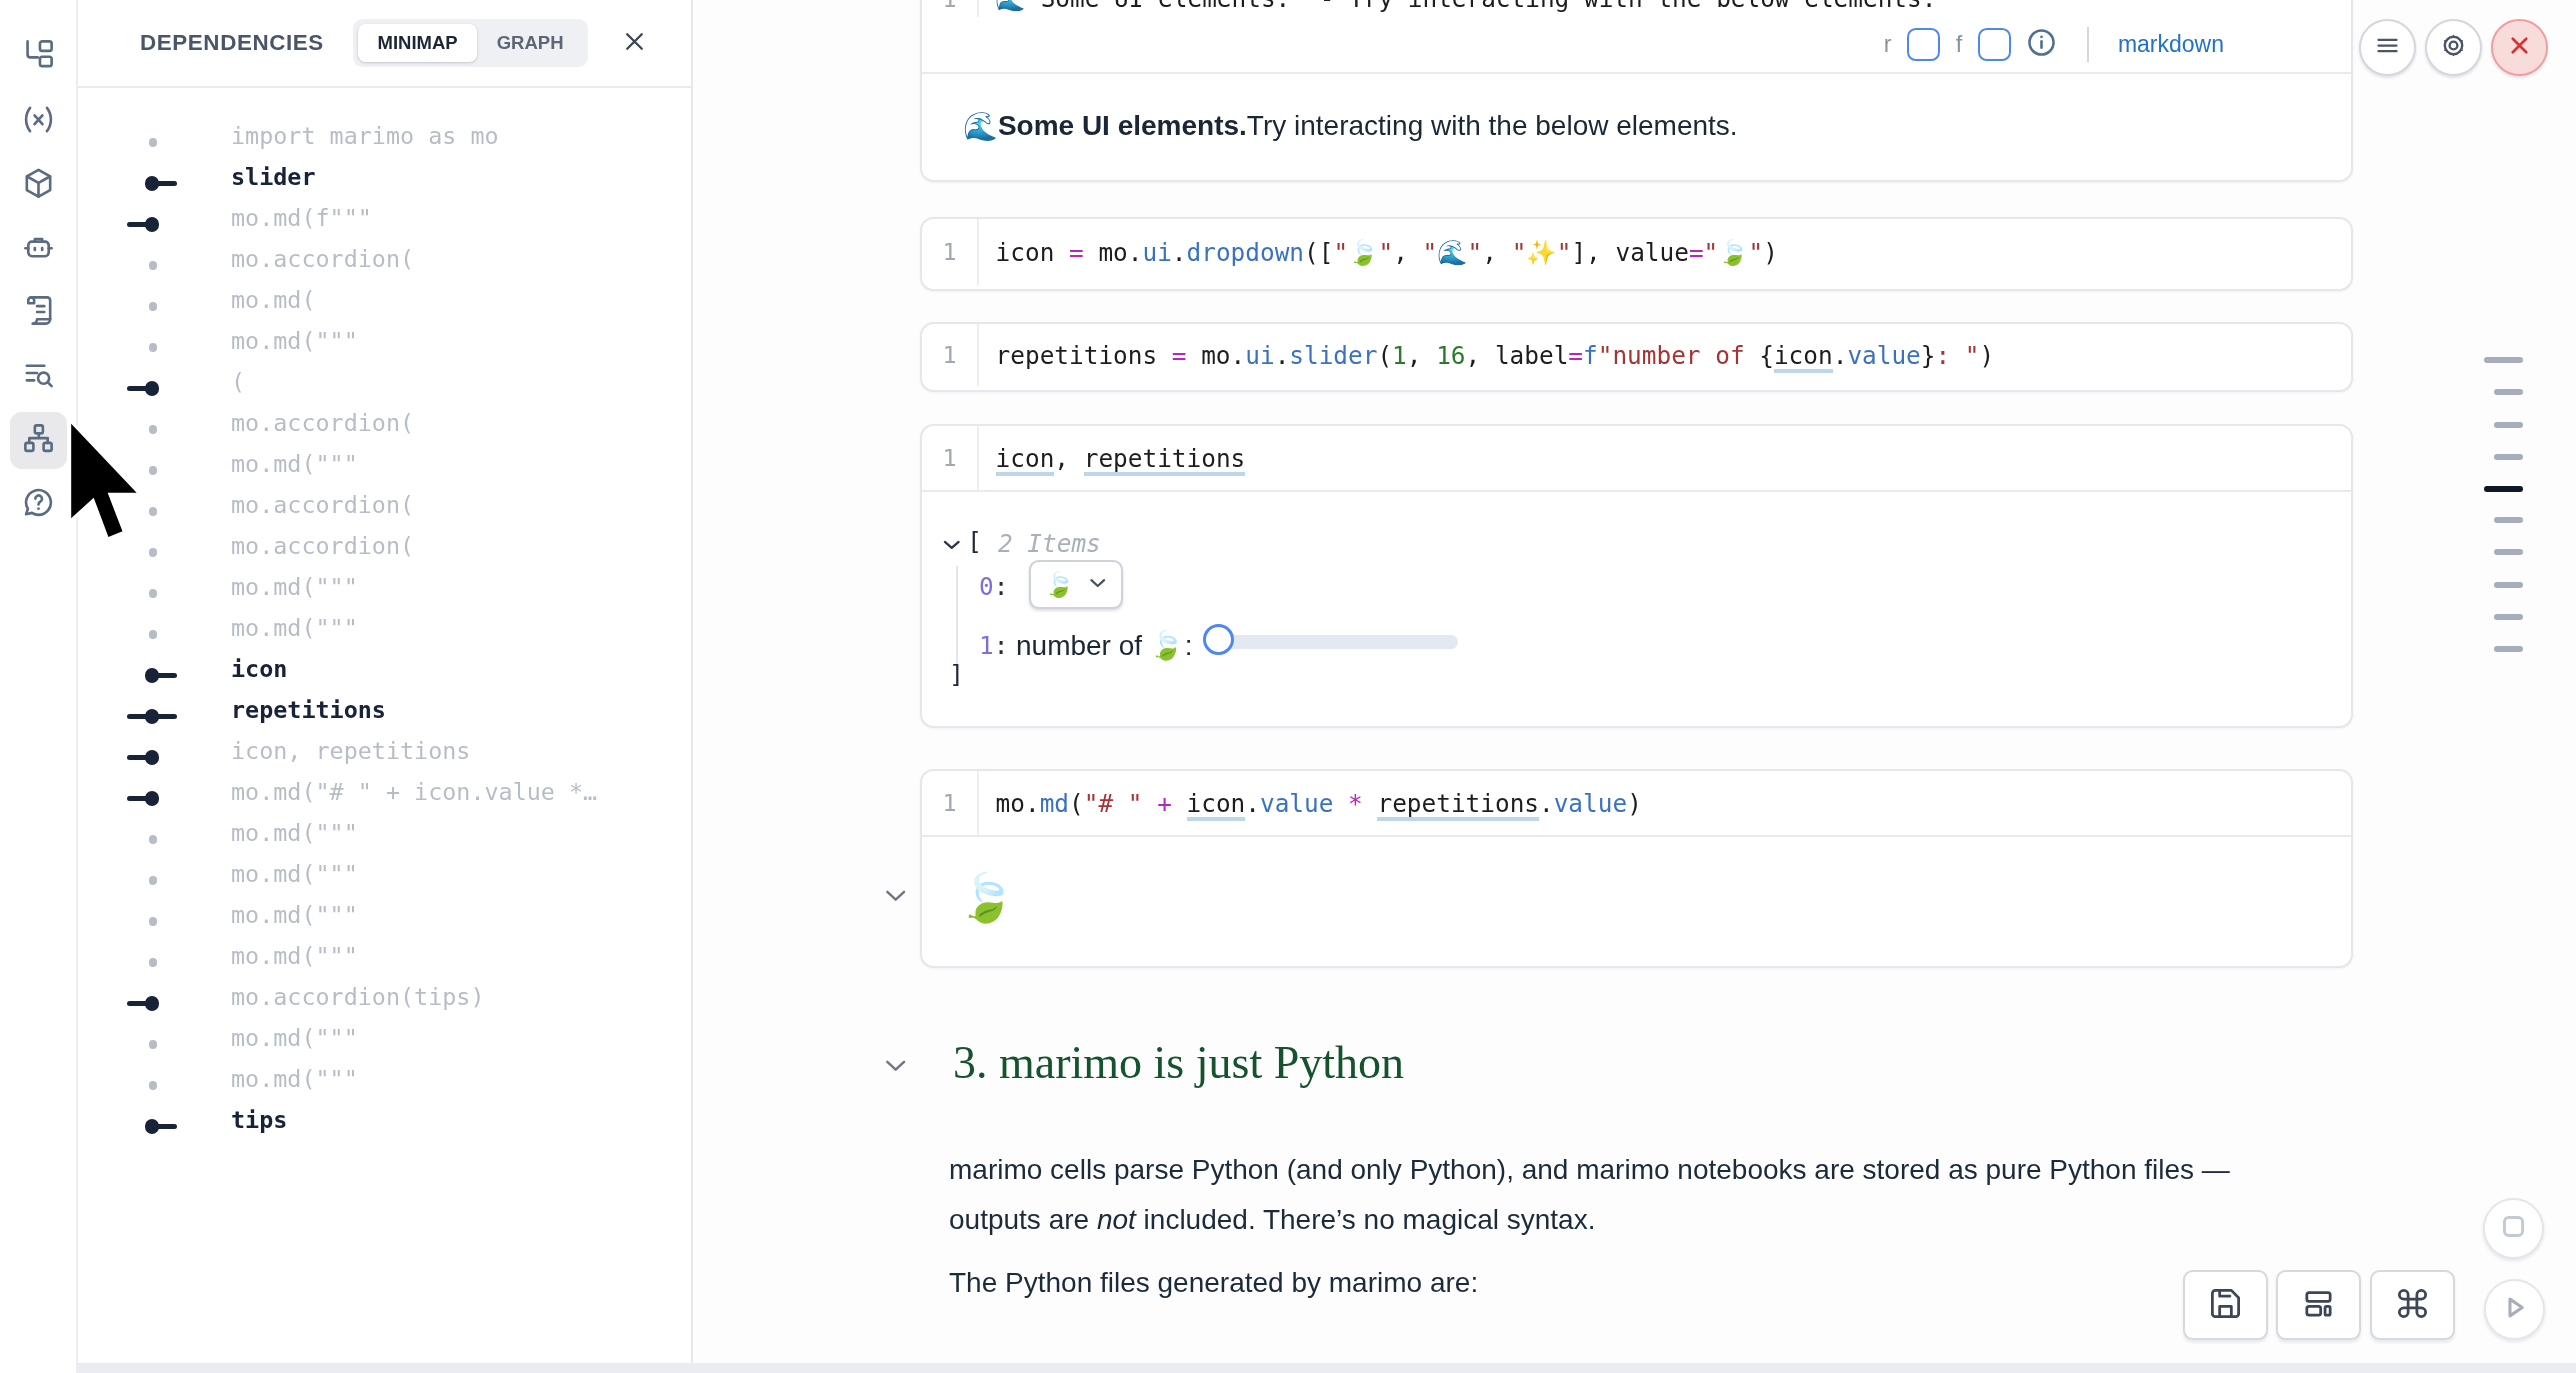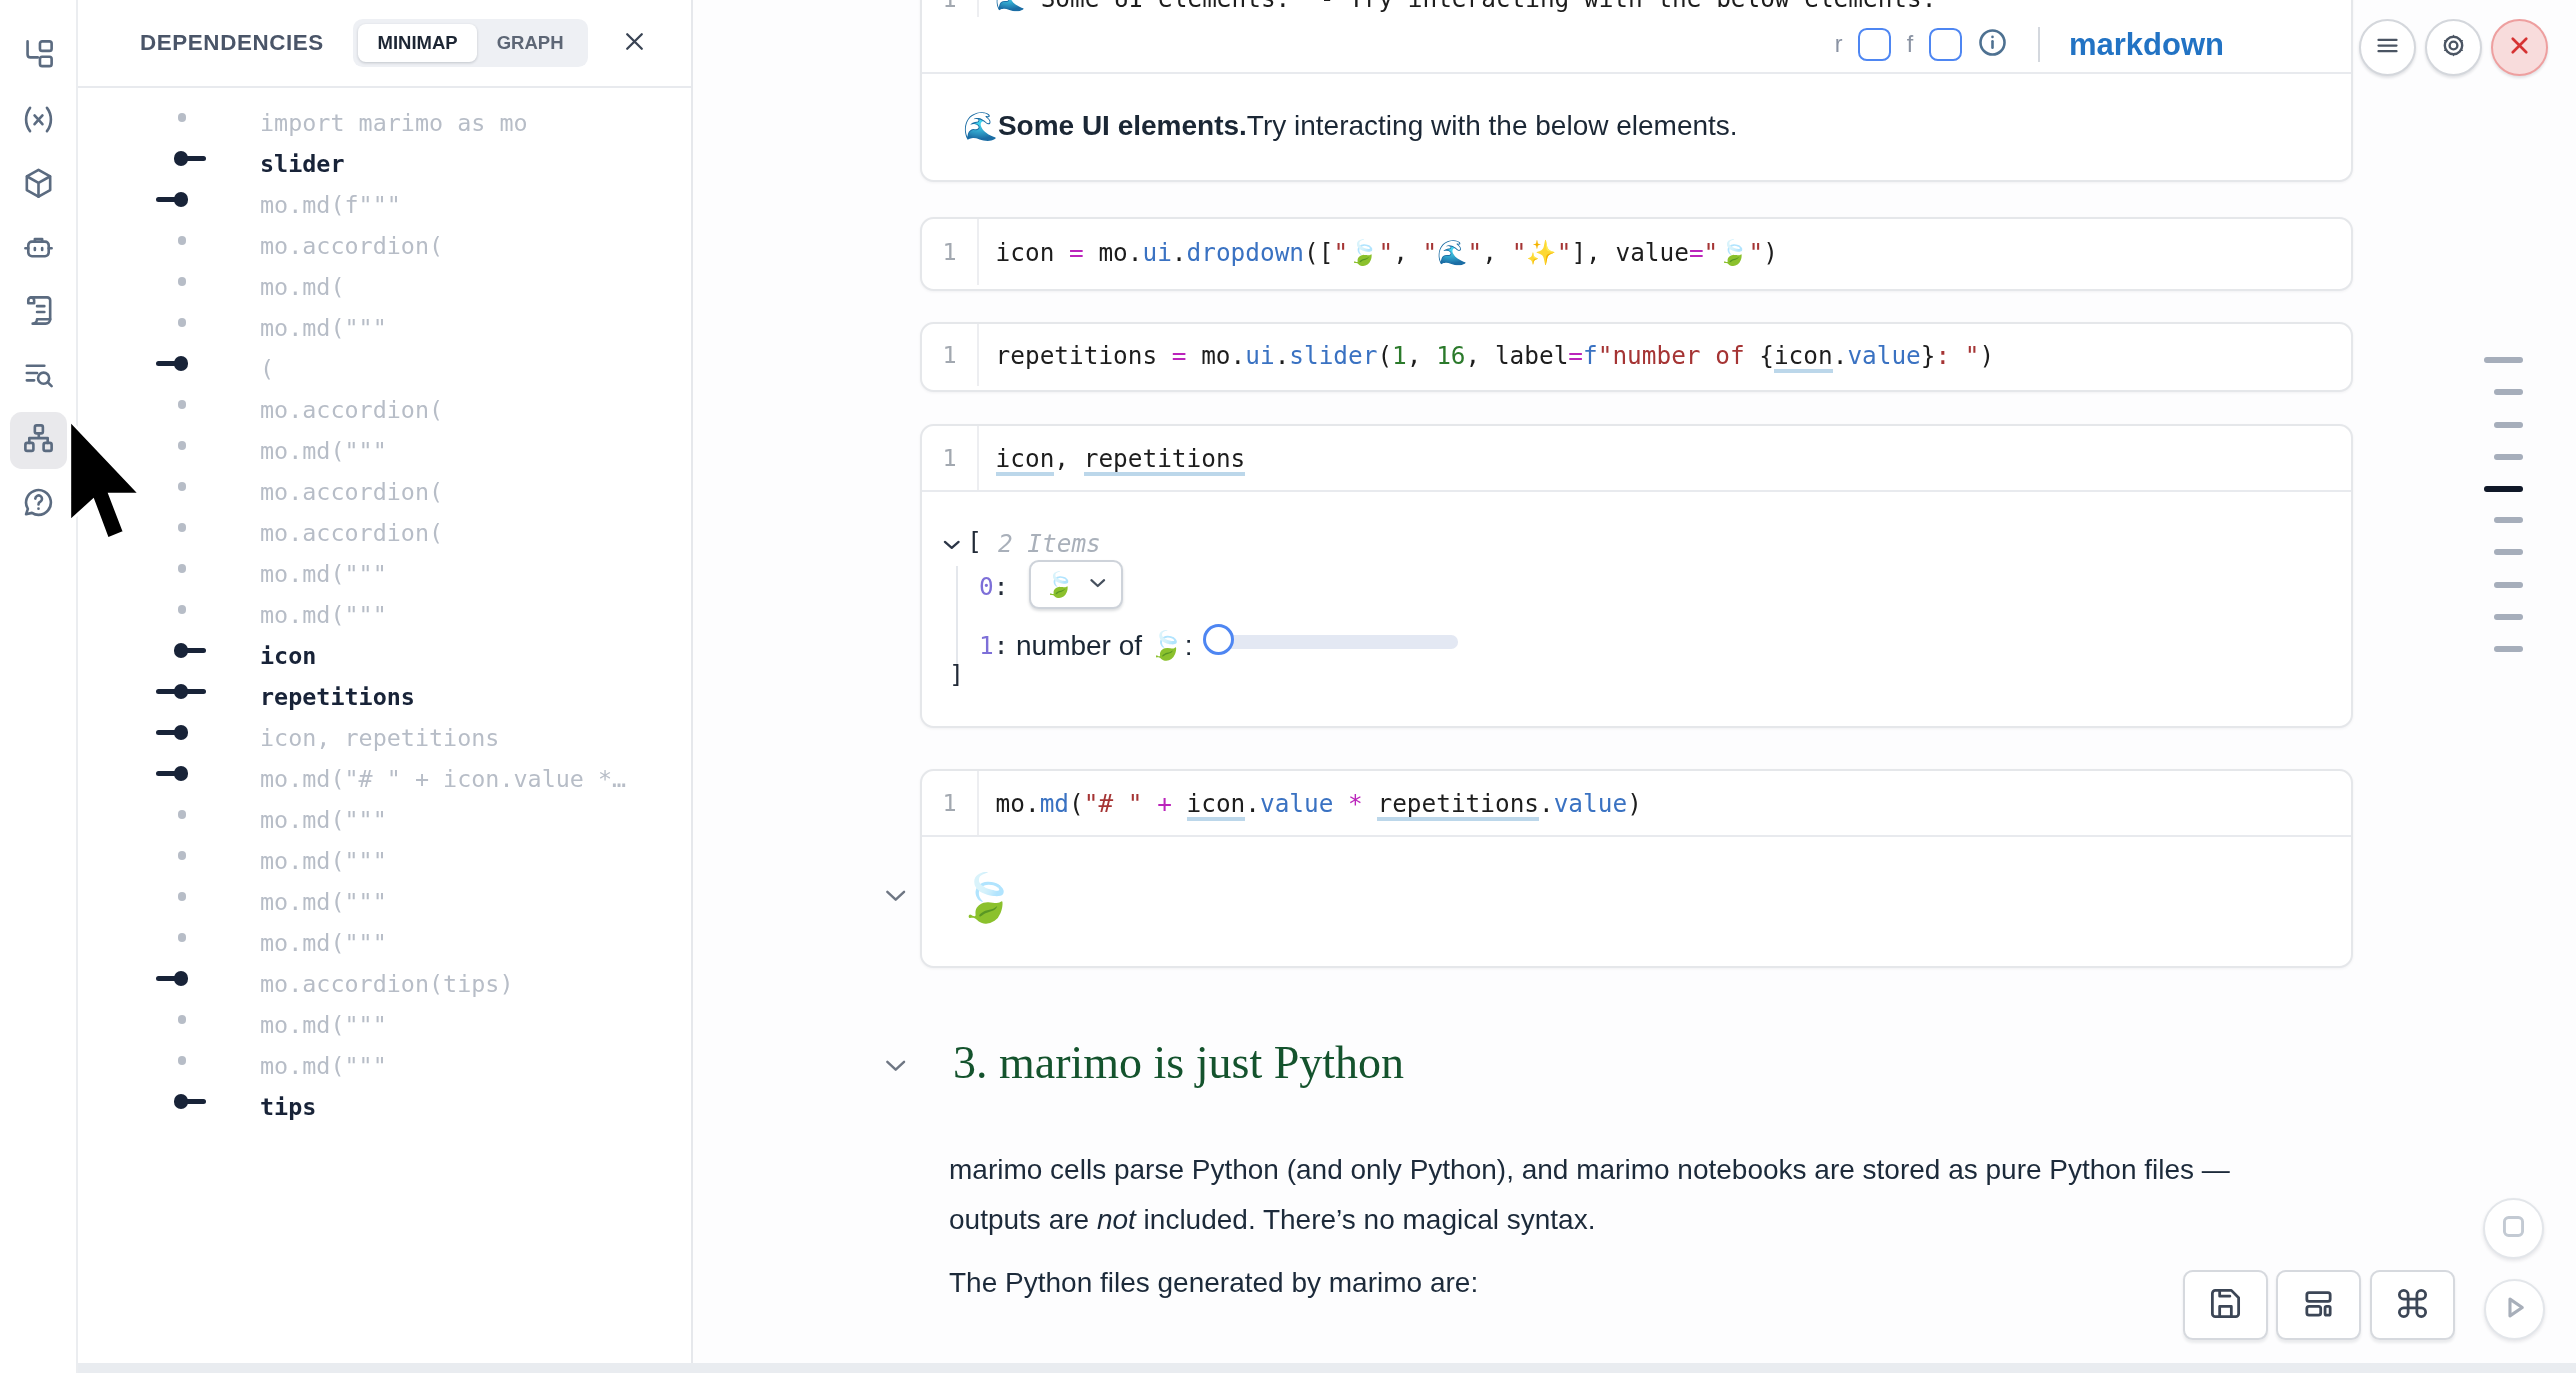--- a/index.html
+++ b/index.html
@@ -19,21 +19,21 @@
   #dep-header{height:86px;display:flex;align-items:center;padding:0 39px 0 64px;
               border-bottom:2px solid #e8eaee;}
   #dep-title{font-size:22.4px;font-weight:bold;letter-spacing:0.6px;color:#4a5568;margin-right:auto;}
   #dep-tabs{display:flex;background:#eef0f4;border-radius:9.8px;padding:5px;}
   .dep-tab{font-size:18.5px;font-weight:bold;padding:7.8px 19.5px;border-radius:7.8px;color:#5d6675;}
   .dep-tab.active{background:#fff;color:#1d2634;box-shadow:0 1px 2.9px rgba(16,24,40,.2);}
   #dep-close{margin-left:29px;width:35px;height:35px;display:flex;align-items:center;justify-content:center;}
   #dep-close svg{width:25px;height:25px;stroke:#3a4454;stroke-width:2.2;stroke-linecap:round;}
   
   #minimap-list{position:absolute;left:0;top:109px;width:100%;}
-  .mm-item{display:flex;align-items:flex-start;height:41px;padding-left:84px;}
+  .mm-item{display:flex;align-items:flex-end;height:41px;padding-left:55px;}
   .mk{position:relative;width:45px;height:15.6px;margin-right:55px;flex:none;}
   .mk i{position:absolute;display:block;background:#182338;}
   .mk .c{left:13.7px;top:1px;width:14.6px;height:14.6px;border-radius:50%;}
   .mk-dot .c{left:17.6px;top:3.9px;width:8.8px;height:8.8px;background:#b7bdc7;}
   .mk .lr{left:20.5px;top:5.9px;width:25px;height:4.9px;border-radius:2.9px;}
   .mk .ll{left:-3.9px;top:5.9px;width:25px;height:4.9px;border-radius:2.9px;}
   .mm-label{font-family:"DejaVu Sans Mono",monospace;font-size:23.4px;color:#b7bdc7;white-space:pre;}
   .mm-item.hl .mm-label{color:#182338;font-weight:bold;}
   
   #main{position:absolute;left:693px;top:0;width:1883px;height:1374px;background:#fdfdfe;}
@@ -52,21 +52,21 @@
   #cell1{top:-54px;height:232px;}
   #cell1 .code-row{height:69px;align-items:flex-end;}
   #cell1 .code-line{padding-bottom:3.9px;}
   #cell1 .gutter{align-items:flex-end;padding-bottom:3.9px;}
   #cell1-toolbar{height:55px;border-bottom:2px solid #e8eaee;display:flex;align-items:center;
                  justify-content:flex-end;padding-right:127px;gap:15.6px;}
   .tb-label{font-size:23.4px;color:#8a93a3;}
   .tb-check{width:29px;height:29px;border:2.9px solid #4e86f2;border-radius:8.8px;background:#fff;}
   .tb-info svg{width:31px;height:31px;stroke:#4e7191;stroke-width:2;fill:none;stroke-linecap:round;}
   .tb-divider{width:2px;height:35px;background:#d4d8de;margin:0 13.7px;}
-  .tb-mode{font-size:31px;font-weight:bold;color:#2273c4;}
+  .tb-mode{font-size:23px;font-weight:normal;color:#2273c4;}
   #cell1-output{height:104px;display:flex;align-items:center;padding-left:41px;}
   
   #cell2{top:217px;height:70px;} #cell2 .code-row{height:66px;}
   #cell3{top:322px;height:66px;} #cell3 .code-row{height:62px;}
   #cell4{top:424px;height:300px;} #cell4 .code-row{height:64px;}
   #cell5{top:769px;height:195px;} #cell5 .code-row{height:64px;}
   
   #tree{position:relative;height:229px;font-family:"DejaVu Sans Mono",monospace;}
   #tree .abs{position:absolute;}
   #tree-chevron{left:19.5px;top:45px;}

